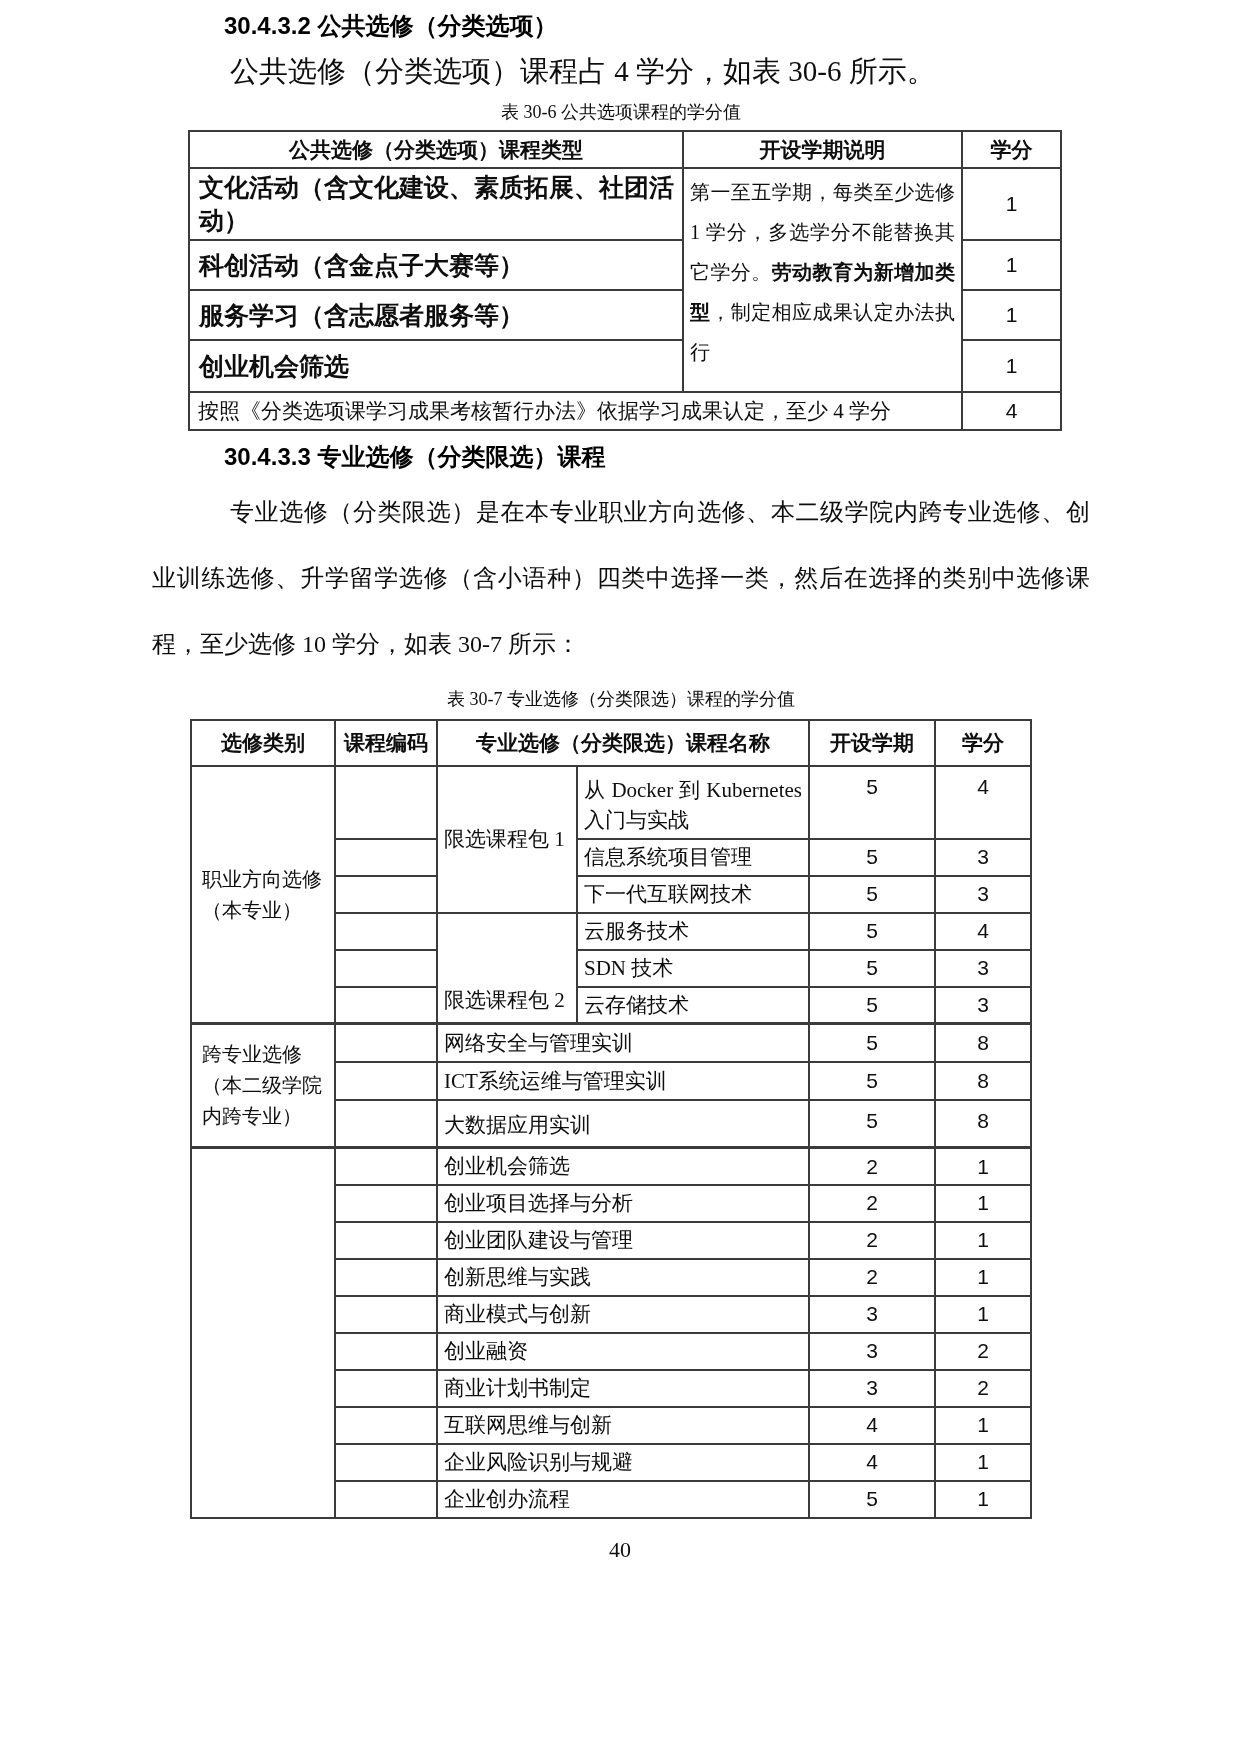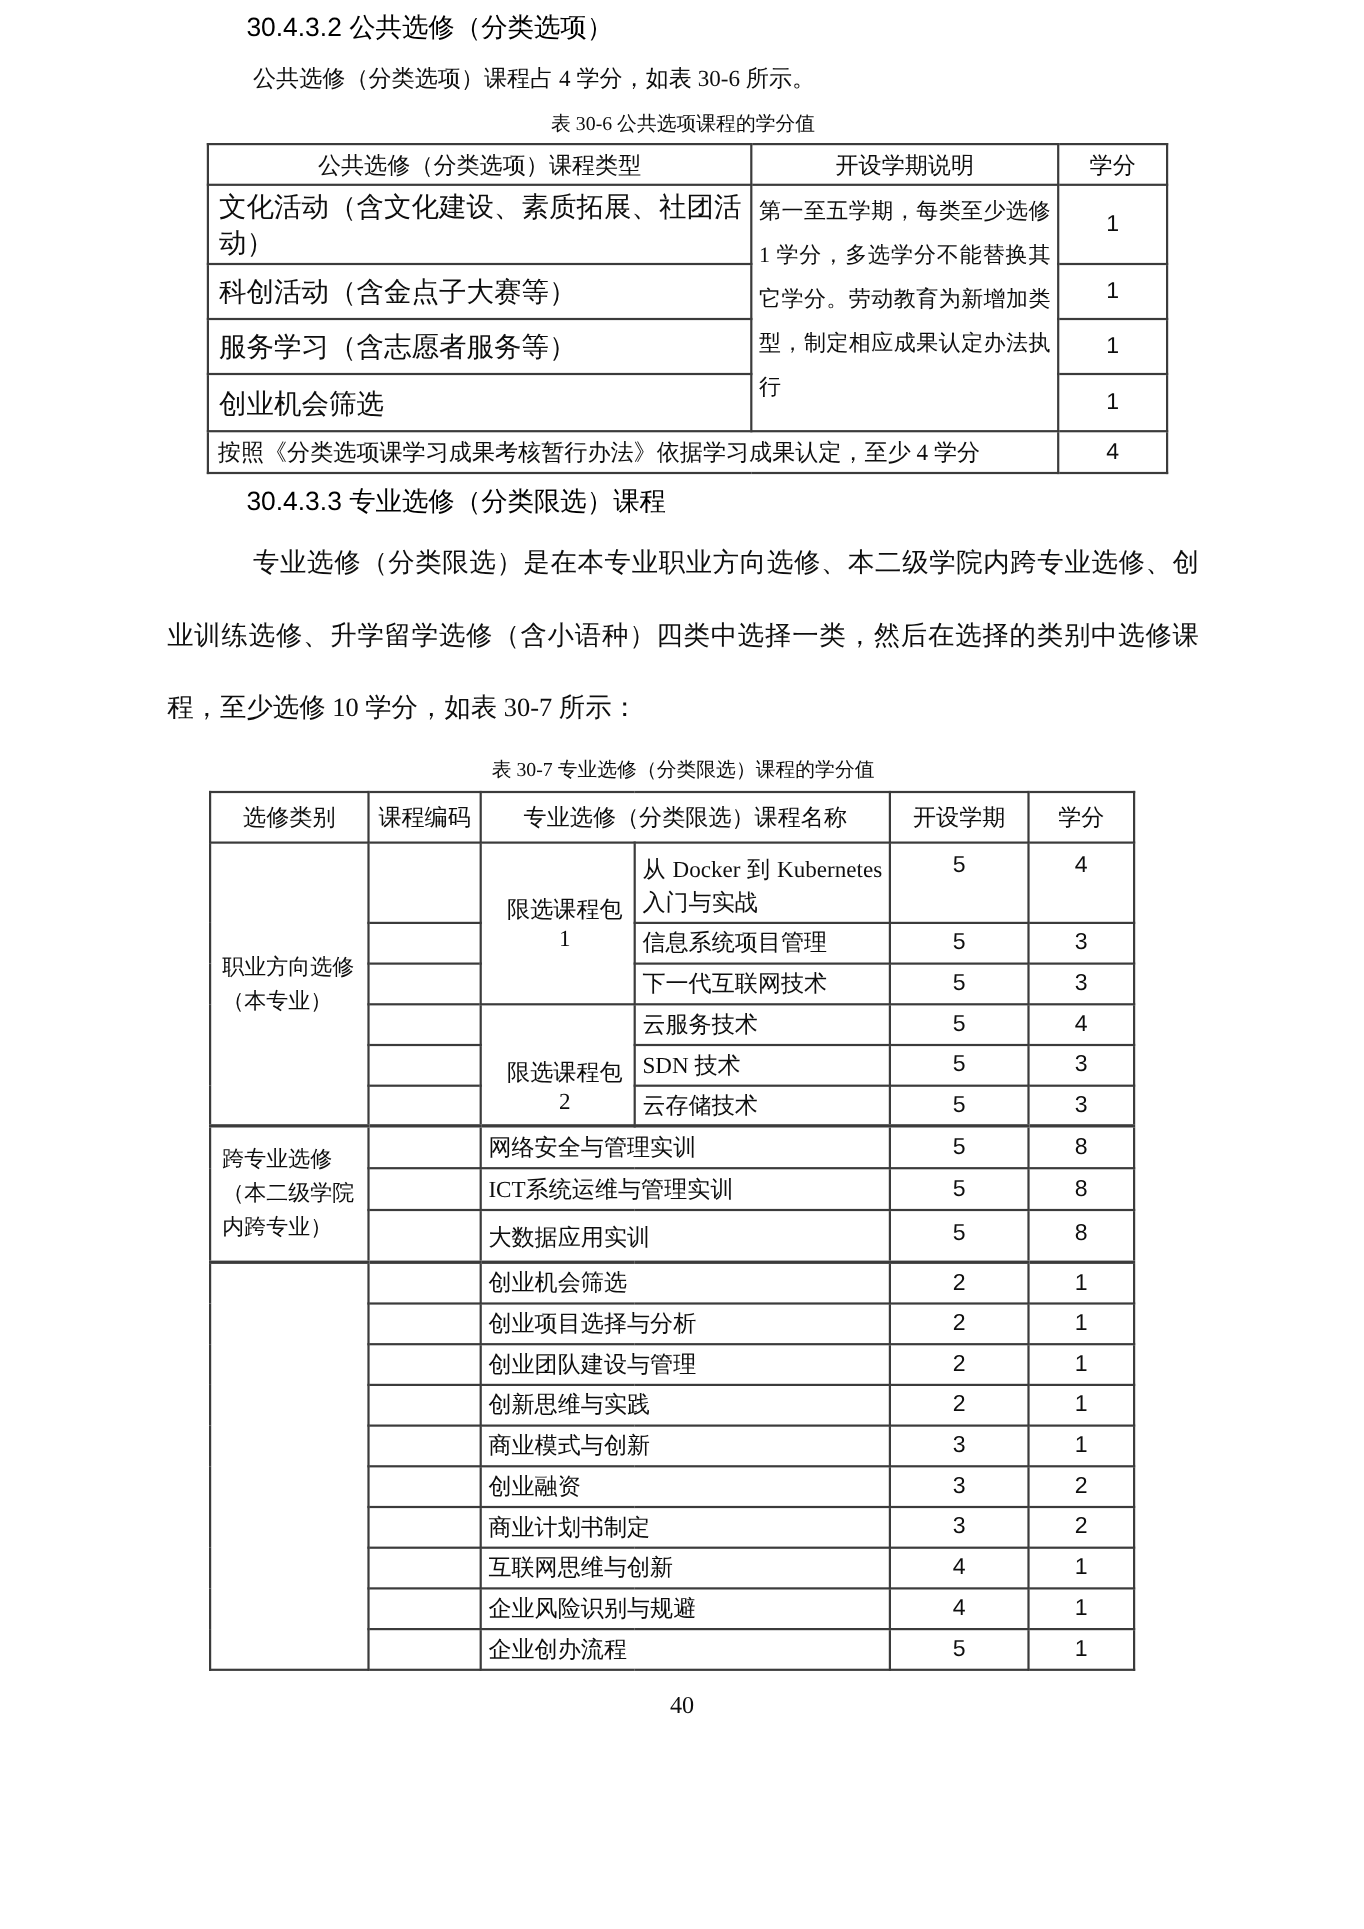--- a/index.html
+++ b/index.html
@@ -1,48 +1,48 @@
 <!DOCTYPE html>
 <html><head>
 <meta charset="utf-8">
 <style>
   html,body{margin:0;padding:0;background:#ffffff;}
   body{width:1240px;height:1754px;font-family:"Liberation Serif","DejaVu Serif",serif;color:#0e0e0e;overflow:hidden;}
   .page{position:relative;width:1240px;height:1754px;background:#fff;}
 
-  .hei{font-family:"Liberation Sans","DejaVu Sans",sans-serif;font-weight:normal;}
+  .hei{font-family:"Liberation Sans","DejaVu Sans",sans-serif;font-weight:bold;}
   .num{font-family:"Liberation Sans","DejaVu Sans",sans-serif;}
 
   table.t{border-collapse:collapse;table-layout:fixed;}
   table.t td{border:2px solid #3b3b3b;font-size:21px;padding:2px 6px;vertical-align:middle;word-break:break-word;}
 
   
   .t1{margin:128px 0 0 188px;width:872px;}
   .t1 td{text-align:center;}
 
   
   .h-sec{margin:10px 0 0 224px;font-size:24px;line-height:32px;color:#000;}
-  .para{margin:10px 150px 0 152px;font-size:21px;line-height:38px;text-align:justify;text-indent:78px;}
+  .para{margin:10px 150px 0 152px;font-size:29px;line-height:38px;text-align:justify;text-indent:78px;}
   .para2{margin:6px 150px 0 152px;font-size:24px;line-height:66px;text-align:justify;text-indent:78px;}
   .caption{margin:6px 150px 0 152px;text-align:center;font-size:18px;line-height:32px;}
 
   
   .t6{margin:2px 0 0 188px;width:872px;}
   .t6 .typ{text-align:left;padding-left:9px;font-size:25px;}
   .t6 .note{vertical-align:top;text-align:justify;font-size:20px;line-height:40px;padding:3px 6px;}
   .t6 .credit{text-align:center;}
   .t6 .foot{text-align:left;padding-left:8px;}
 
   
   .t7{margin:4px 0 0 190px;width:840px;}
   .t7 td{padding:1px 5px;}
   .t7 .th{text-align:center;}
   .t7 .cat{text-align:left;font-size:20px;line-height:31px;padding:2px 10px 2px 10px;}
   .t7 .code{}
-  .t7 .pkg{text-align:center;font-size:21px;padding-left:19px;}
+  .t7 .pkg{text-align:left;font-size:21px;padding-left:6px;}
   .t7 .pkg.vbot{vertical-align:bottom;padding-bottom:8px;}
   .t7 .name{text-align:left;padding-left:6px;line-height:1.45;}
   .t7 .cnum{text-align:center;}
   .t7 .vtop{vertical-align:top;padding-top:8px;}
   .t7 .vbot{vertical-align:bottom;padding-bottom:6px;}
   .t7 tr.sep td{border-top-width:3px;}
 
   .pageno{margin-top:18px;text-align:center;font-size:22px;font-family:Liberation Serif, serif;}
 </style>
 </head>

